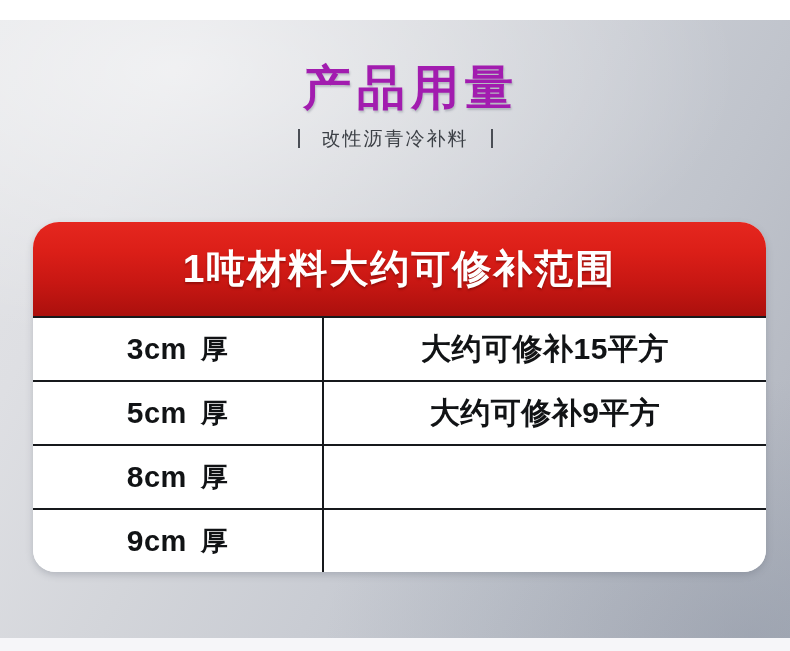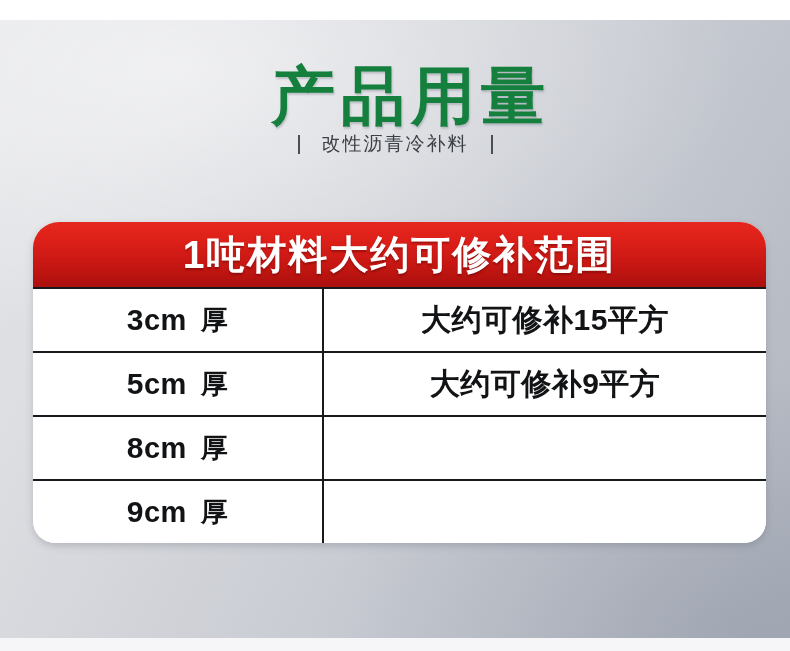--- a/index.html
+++ b/index.html
@@ -63,29 +63,30 @@
 
   
   .heading {
     position: absolute;
     left: 0; top: 62px;
     width: 790px;
     text-align: center;
   }
   .title {
     font-family: "Liberation Sans", "DejaVu Sans", sans-serif;
-    font-size: 64px;
+    font-size: 48px;
     font-weight: 700;
     letter-spacing: 6px;
-    color: #15803d;
+    color: #a21caf;
     line-height: 1.08;
     text-shadow: 1px 2px 2px rgba(120,128,140,0.40);
     margin-left: 32px;
   }
   .subtitle {
+    margin-top: 12px;
     font-family: "Liberation Sans", "DejaVu Sans", sans-serif;
     font-size: 19px;
     font-weight: 500;
     letter-spacing: 2px;
     color: #3c4046;
     display: flex;
     align-items: center;
     justify-content: center;
     gap: 22px;
   }
@@ -101,21 +102,21 @@
     position: absolute;
     left: 33px; top: 222px;
     width: 733px;
     border-radius: 26px 26px 22px 22px;
     background: #ffffff;
     box-shadow: 0 3px 7px rgba(90,98,112,0.28);
     overflow: hidden;
   }
 
   .card-header {
-    height: 65px;
+    height: 94px;
     background: linear-gradient(180deg, #e5271f 0%, #dc1f18 30%, #c81713 64%, #ab100d 100%);
     display: flex;
     align-items: center;
     justify-content: center;
   }
   .card-header-text {
     font-family: "Liberation Sans", "DejaVu Sans", sans-serif;
     font-size: 39px;
     font-weight: 700;
     letter-spacing: 2px;

